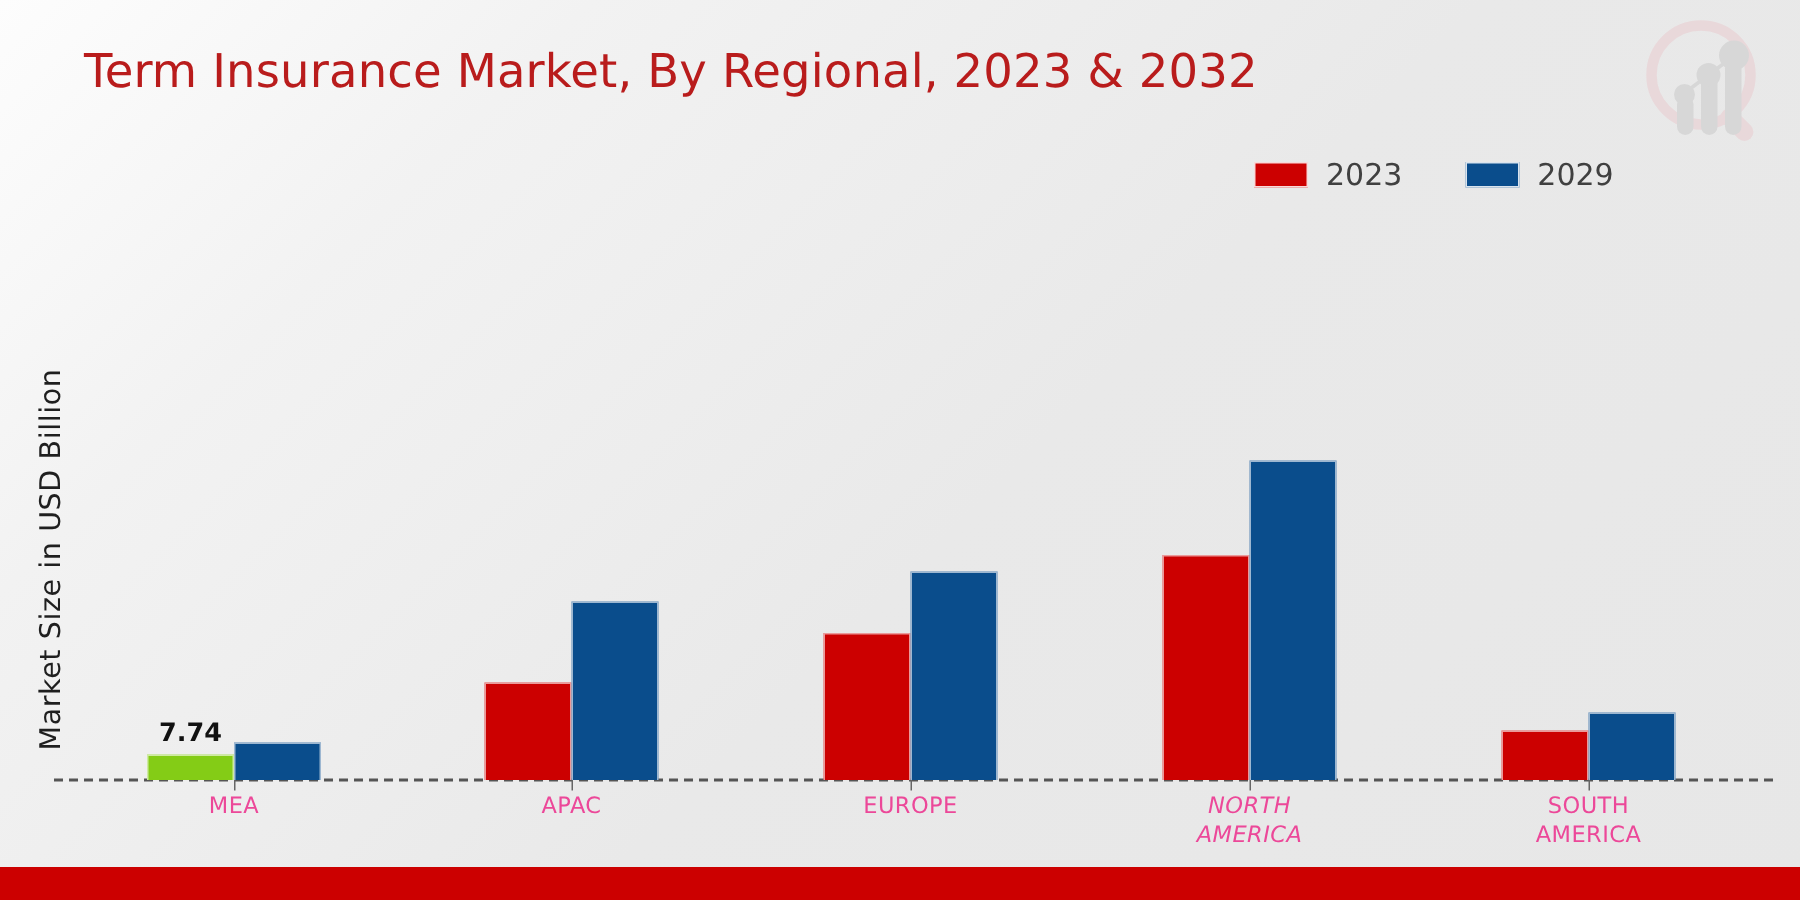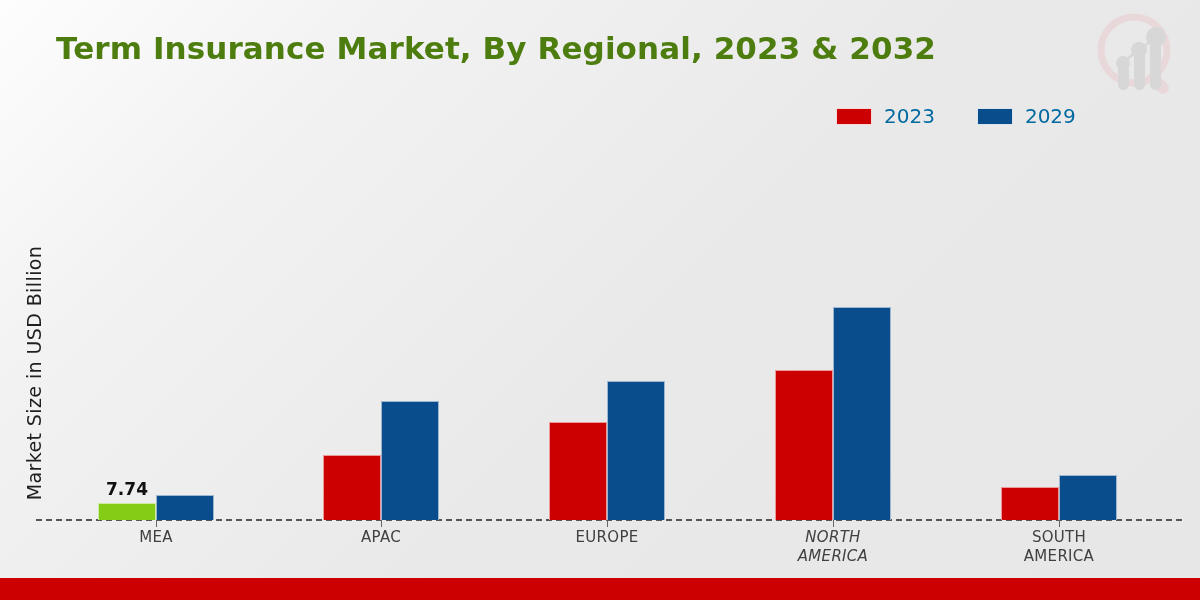--- a/index.html
+++ b/index.html
@@ -23,22 +23,22 @@
     width: 1200px;
     height: 600px;
   }
 
   
   #chart-title {
     position: absolute;
     left: 56px;
     top: 30px;
     font-size: 31px;
-    font-weight: 700;
-    color: #4d7c0f;
+    font-weight: 400;
+    color: #b91c1c;
     letter-spacing: 0.1px;
     white-space: nowrap;
     font-family: "DejaVu Sans", sans-serif;
     text-align: center;
   }
 
   
   #watermark {
     position: absolute;
     right: 14px;
@@ -64,21 +64,21 @@
     align-items: center;
     gap: 12px;
   }
   .legend-swatch {
     width: 36px;
     height: 17px;
     border: 1px solid rgba(255,255,255,0.85);
   }
   .legend-label {
     font-size: 20px;
-    color: #0369a1;
+    color: #404040;
     line-height: 1;
     font-family: "DejaVu Sans", sans-serif;
   }
 
   
   #y-axis-title {
     position: absolute;
     left: -136px;
     top: 362px;
     width: 340px;
@@ -147,21 +147,21 @@
     background: #666;
   }
 
   .cat-label {
     position: absolute;
     top: 388px;
     left: 50%;
     transform: translateX(-50%);
     text-align: center;
     font-size: 15px;
-    color: #404040;
+    color: #ec4899;
     line-height: 19px;
     white-space: pre-line;
     letter-spacing: 0.3px;
   }
 
   
   #footer-bar {
     position: absolute;
     left: 0;
     bottom: 0;

